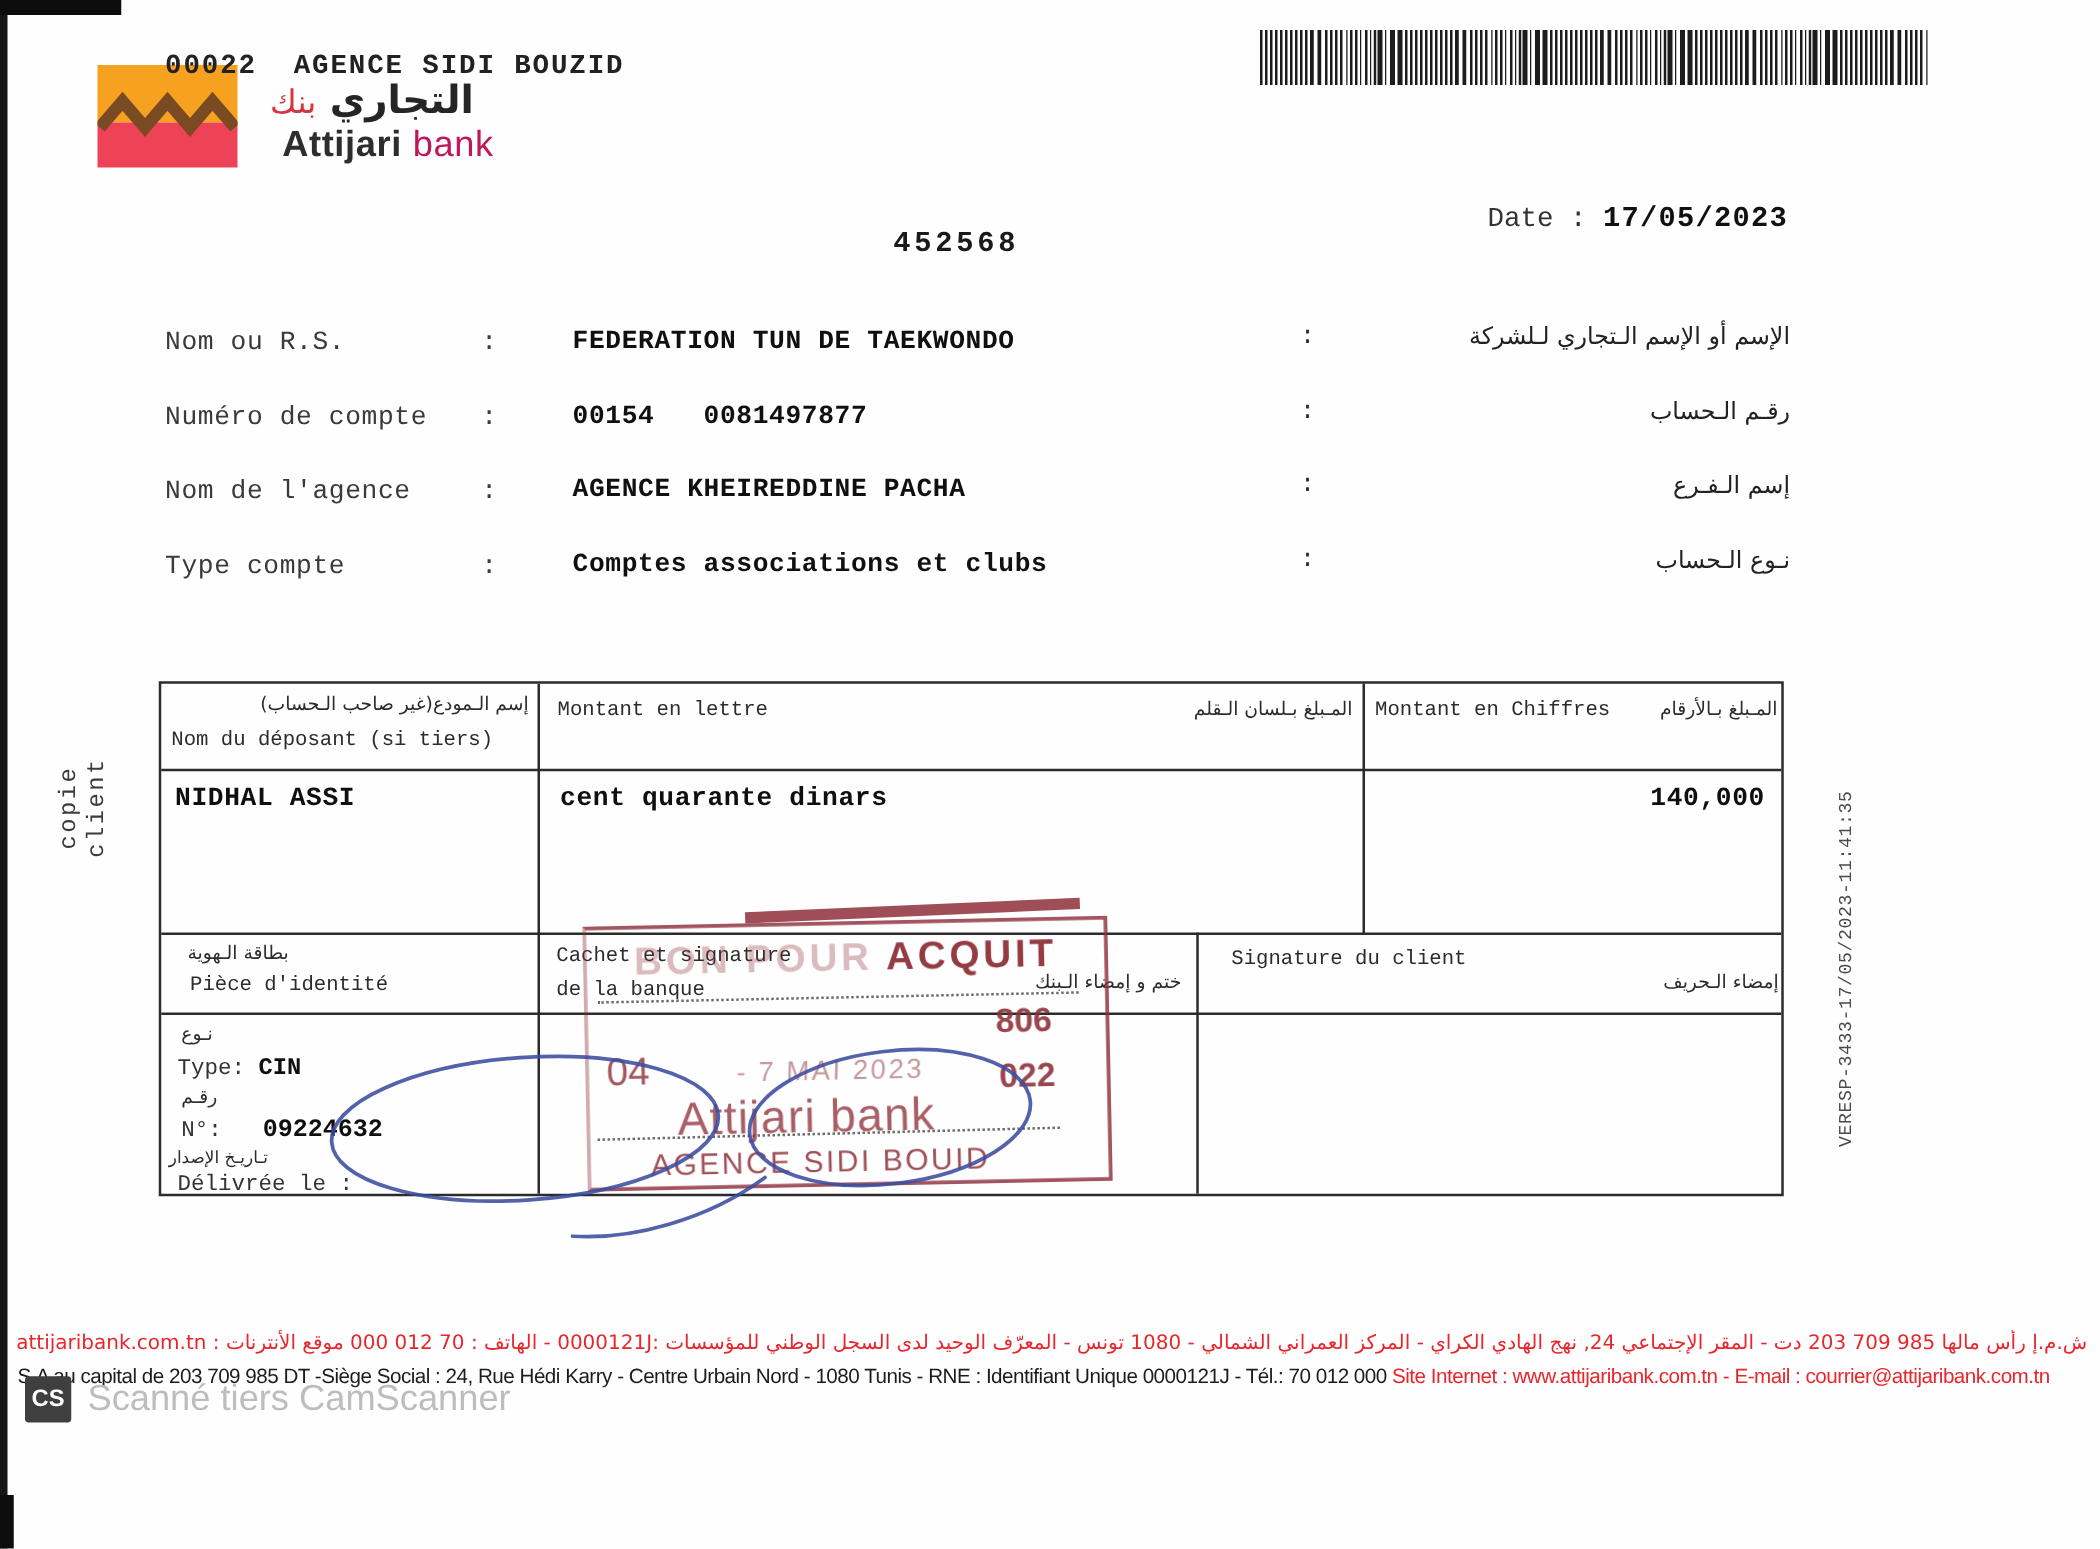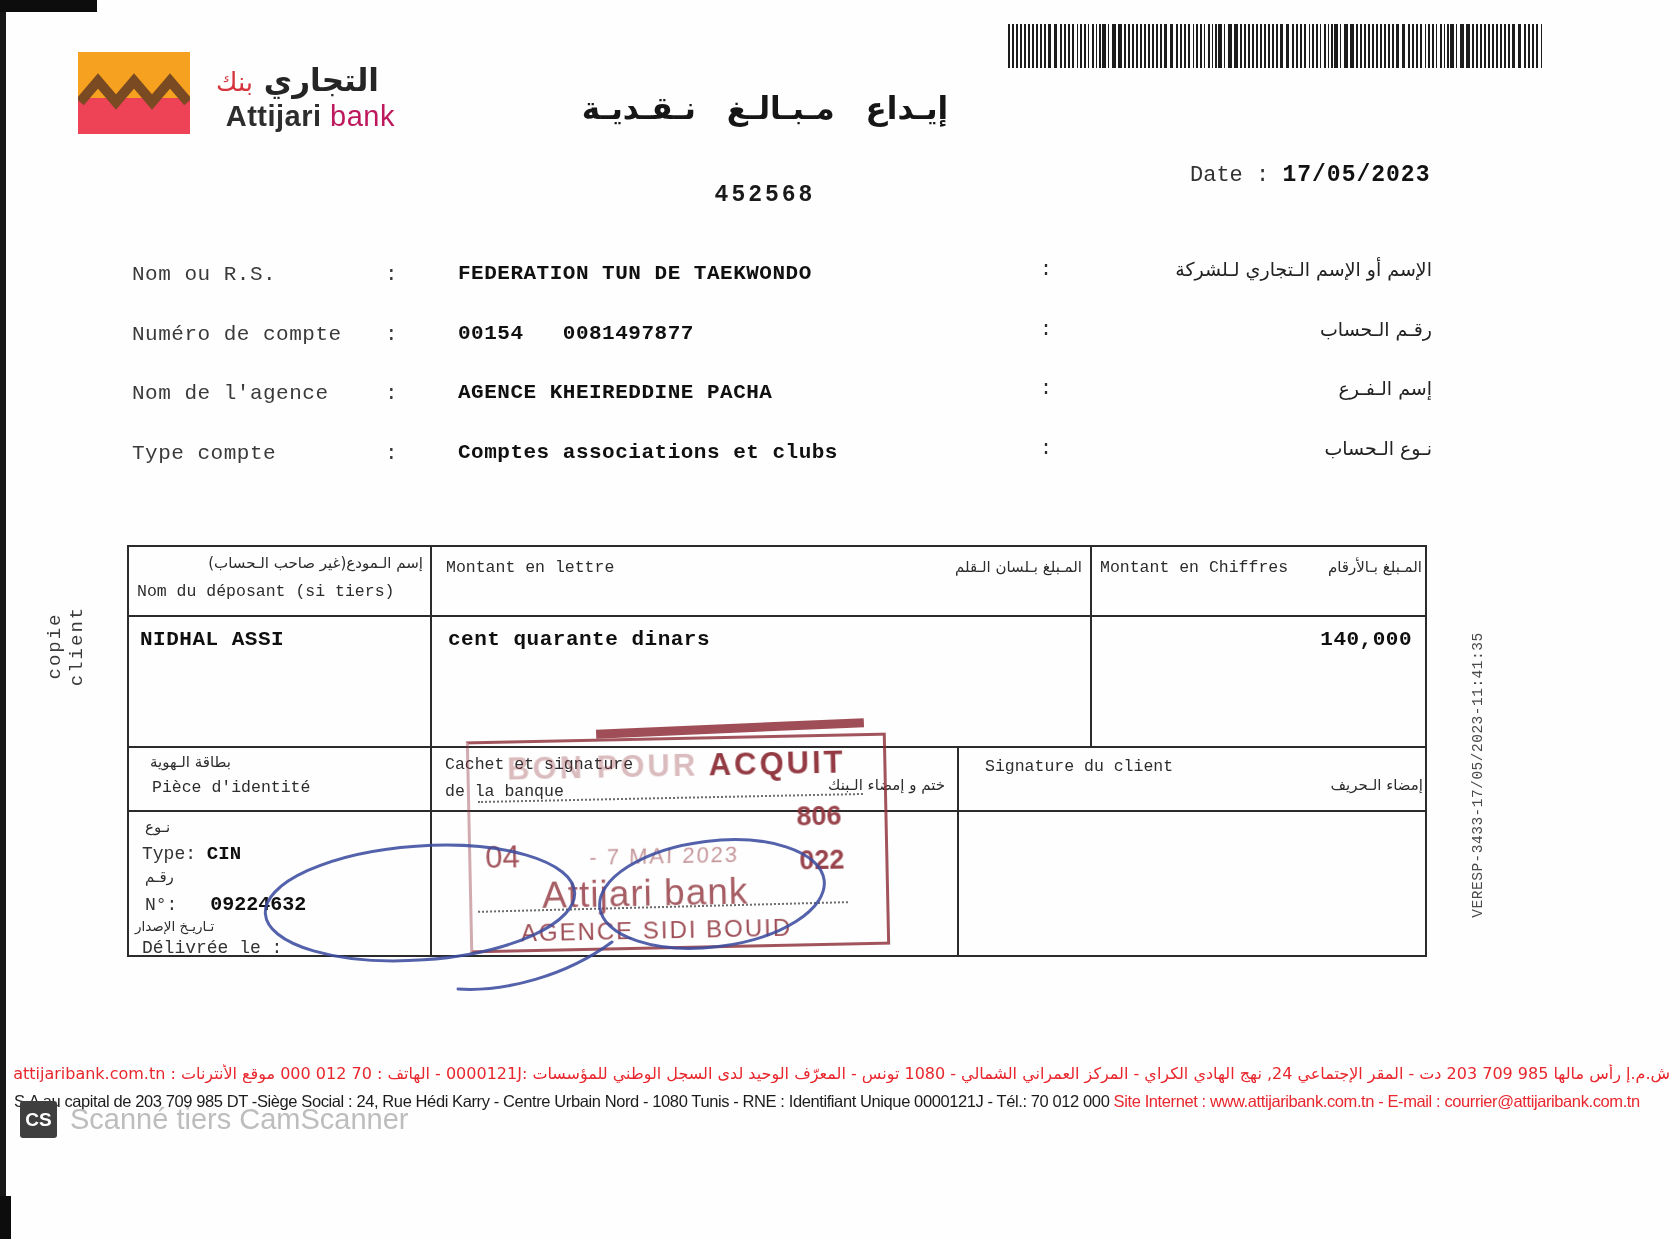--- a/index.html
+++ b/index.html
@@ -87,32 +87,32 @@
   <div class="abs edge-top"></div>
   <div class="abs edge-bottom"></div>
 
   <div class="abs logo">
     <div class="logo-top"></div>
     <div class="logo-bottom"></div>
     <svg style="position:absolute;left:0;top:0;" width="112" height="82" viewBox="0 0 112 82">
       <polyline points="2,50 20,29 38,50 56,29 74,50 92,29 110,50" fill="none" stroke="#7a4a22" stroke-width="10" stroke-linejoin="miter"></polyline>
     </svg>
   </div>
+  <div class="abs agency-line pre">00022  AGENCE SIDI BOUZID</div>
   <div class="abs logo-ar ar">
     <span>التجاري</span>
     <span class="red">بنك</span>
   </div>
   <div class="abs logo-latin sans">
     <span>Attijari</span>
     <span class="red">bank</span>
   </div>
 
   <div class="abs barcode"><span style="display:inline-block;height:100%;width:2px;background:#1c1c1c;margin-right:2px"></span><span style="display:inline-block;height:100%;width:2px;background:#1c1c1c;margin-right:2px"></span><span style="display:inline-block;height:100%;width:2px;background:#1c1c1c;margin-right:2px"></span><span style="display:inline-block;height:100%;width:2px;background:#1c1c1c;margin-right:2px"></span><span style="display:inline-block;height:100%;width:2px;background:#1c1c1c;margin-right:2px"></span><span style="display:inline-block;height:100%;width:2px;background:#1c1c1c;margin-right:2px"></span><span style="display:inline-block;height:100%;width:2px;background:#1c1c1c;margin-right:2px"></span><span style="display:inline-block;height:100%;width:2px;background:#1c1c1c;margin-right:2px"></span><span style="display:inline-block;height:100%;width:2px;background:#1c1c1c;margin-right:2px"></span><span style="display:inline-block;height:100%;width:2px;background:#1c1c1c;margin-right:2px"></span><span style="display:inline-block;height:100%;width:3px;background:#1c1c1c;margin-right:3px"></span><span style="display:inline-block;height:100%;width:3px;background:#1c1c1c;margin-right:3px"></span><span style="display:inline-block;height:100%;width:2px;background:#1c1c1c;margin-right:2px"></span><span style="display:inline-block;height:100%;width:2px;background:#1c1c1c;margin-right:2px"></span><span style="display:inline-block;height:100%;width:2px;background:#1c1c1c;margin-right:2px"></span><span style="display:inline-block;height:100%;width:2px;background:#1c1c1c;margin-right:3px"></span><span style="display:inline-block;height:100%;width:1px;background:#1c1c1c;margin-right:2px"></span><span style="display:inline-block;height:100%;width:2px;background:#1c1c1c;margin-right:2px"></span><span style="display:inline-block;height:100%;width:2px;background:#1c1c1c;margin-right:2px"></span><span style="display:inline-block;height:100%;width:1px;background:#1c1c1c;margin-right:3px"></span><span style="display:inline-block;height:100%;width:2px;background:#1c1c1c;margin-right:2px"></span><span style="display:inline-block;height:100%;width:1px;background:#1c1c1c;margin-right:2px"></span><span style="display:inline-block;height:100%;width:2px;background:#1c1c1c;margin-right:1px"></span><span style="display:inline-block;height:100%;width:4px;background:#1c1c1c;margin-right:2px"></span><span style="display:inline-block;height:100%;width:1px;background:#1c1c1c;margin-right:3px"></span><span style="display:inline-block;height:100%;width:4px;background:#1c1c1c;margin-right:2px"></span><span style="display:inline-block;height:100%;width:4px;background:#1c1c1c;margin-right:2px"></span><span style="display:inline-block;height:100%;width:2px;background:#1c1c1c;margin-right:2px"></span><span style="display:inline-block;height:100%;width:2px;background:#1c1c1c;margin-right:2px"></span><span style="display:inline-block;height:100%;width:2px;background:#1c1c1c;margin-right:2px"></span><span style="display:inline-block;height:100%;width:2px;background:#1c1c1c;margin-right:2px"></span><span style="display:inline-block;height:100%;width:2px;background:#1c1c1c;margin-right:2px"></span><span style="display:inline-block;height:100%;width:2px;background:#1c1c1c;margin-right:2px"></span><span style="display:inline-block;height:100%;width:2px;background:#1c1c1c;margin-right:2px"></span><span style="display:inline-block;height:100%;width:2px;background:#1c1c1c;margin-right:2px"></span><span style="display:inline-block;height:100%;width:2px;background:#1c1c1c;margin-right:2px"></span><span style="display:inline-block;height:100%;width:2px;background:#1c1c1c;margin-right:2px"></span><span style="display:inline-block;height:100%;width:3px;background:#1c1c1c;margin-right:3px"></span><span style="display:inline-block;height:100%;width:3px;background:#1c1c1c;margin-right:3px"></span><span style="display:inline-block;height:100%;width:2px;background:#1c1c1c;margin-right:2px"></span><span style="display:inline-block;height:100%;width:2px;background:#1c1c1c;margin-right:2px"></span><span style="display:inline-block;height:100%;width:2px;background:#1c1c1c;margin-right:2px"></span><span style="display:inline-block;height:100%;width:2px;background:#1c1c1c;margin-right:3px"></span><span style="display:inline-block;height:100%;width:1px;background:#1c1c1c;margin-right:2px"></span><span style="display:inline-block;height:100%;width:2px;background:#1c1c1c;margin-right:2px"></span><span style="display:inline-block;height:100%;width:2px;background:#1c1c1c;margin-right:2px"></span><span style="display:inline-block;height:100%;width:1px;background:#1c1c1c;margin-right:3px"></span><span style="display:inline-block;height:100%;width:2px;background:#1c1c1c;margin-right:2px"></span><span style="display:inline-block;height:100%;width:1px;background:#1c1c1c;margin-right:2px"></span><span style="display:inline-block;height:100%;width:2px;background:#1c1c1c;margin-right:1px"></span><span style="display:inline-block;height:100%;width:4px;background:#1c1c1c;margin-right:2px"></span><span style="display:inline-block;height:100%;width:1px;background:#1c1c1c;margin-right:3px"></span><span style="display:inline-block;height:100%;width:4px;background:#1c1c1c;margin-right:2px"></span><span style="display:inline-block;height:100%;width:4px;background:#1c1c1c;margin-right:2px"></span><span style="display:inline-block;height:100%;width:2px;background:#1c1c1c;margin-right:2px"></span><span style="display:inline-block;height:100%;width:2px;background:#1c1c1c;margin-right:2px"></span><span style="display:inline-block;height:100%;width:2px;background:#1c1c1c;margin-right:2px"></span><span style="display:inline-block;height:100%;width:2px;background:#1c1c1c;margin-right:2px"></span><span style="display:inline-block;height:100%;width:2px;background:#1c1c1c;margin-right:2px"></span><span style="display:inline-block;height:100%;width:2px;background:#1c1c1c;margin-right:2px"></span><span style="display:inline-block;height:100%;width:2px;background:#1c1c1c;margin-right:2px"></span><span style="display:inline-block;height:100%;width:2px;background:#1c1c1c;margin-right:2px"></span><span style="display:inline-block;height:100%;width:2px;background:#1c1c1c;margin-right:2px"></span><span style="display:inline-block;height:100%;width:2px;background:#1c1c1c;margin-right:2px"></span><span style="display:inline-block;height:100%;width:3px;background:#1c1c1c;margin-right:3px"></span><span style="display:inline-block;height:100%;width:3px;background:#1c1c1c;margin-right:3px"></span><span style="display:inline-block;height:100%;width:2px;background:#1c1c1c;margin-right:2px"></span><span style="display:inline-block;height:100%;width:2px;background:#1c1c1c;margin-right:2px"></span><span style="display:inline-block;height:100%;width:2px;background:#1c1c1c;margin-right:2px"></span><span style="display:inline-block;height:100%;width:2px;background:#1c1c1c;margin-right:3px"></span><span style="display:inline-block;height:100%;width:1px;background:#1c1c1c;margin-right:2px"></span><span style="display:inline-block;height:100%;width:2px;background:#1c1c1c;margin-right:2px"></span><span style="display:inline-block;height:100%;width:2px;background:#1c1c1c;margin-right:2px"></span><span style="display:inline-block;height:100%;width:1px;background:#1c1c1c;margin-right:3px"></span><span style="display:inline-block;height:100%;width:2px;background:#1c1c1c;margin-right:2px"></span><span style="display:inline-block;height:100%;width:1px;background:#1c1c1c;margin-right:2px"></span><span style="display:inline-block;height:100%;width:2px;background:#1c1c1c;margin-right:1px"></span><span style="display:inline-block;height:100%;width:4px;background:#1c1c1c;margin-right:2px"></span><span style="display:inline-block;height:100%;width:1px;background:#1c1c1c;margin-right:3px"></span><span style="display:inline-block;height:100%;width:4px;background:#1c1c1c;margin-right:2px"></span><span style="display:inline-block;height:100%;width:4px;background:#1c1c1c;margin-right:2px"></span><span style="display:inline-block;height:100%;width:2px;background:#1c1c1c;margin-right:2px"></span><span style="display:inline-block;height:100%;width:2px;background:#1c1c1c;margin-right:2px"></span><span style="display:inline-block;height:100%;width:2px;background:#1c1c1c;margin-right:2px"></span><span style="display:inline-block;height:100%;width:2px;background:#1c1c1c;margin-right:2px"></span><span style="display:inline-block;height:100%;width:2px;background:#1c1c1c;margin-right:2px"></span><span style="display:inline-block;height:100%;width:2px;background:#1c1c1c;margin-right:2px"></span><span style="display:inline-block;height:100%;width:2px;background:#1c1c1c;margin-right:2px"></span><span style="display:inline-block;height:100%;width:2px;background:#1c1c1c;margin-right:2px"></span><span style="display:inline-block;height:100%;width:2px;background:#1c1c1c;margin-right:2px"></span><span style="display:inline-block;height:100%;width:2px;background:#1c1c1c;margin-right:2px"></span><span style="display:inline-block;height:100%;width:3px;background:#1c1c1c;margin-right:3px"></span><span style="display:inline-block;height:100%;width:3px;background:#1c1c1c;margin-right:3px"></span><span style="display:inline-block;height:100%;width:2px;background:#1c1c1c;margin-right:2px"></span><span style="display:inline-block;height:100%;width:2px;background:#1c1c1c;margin-right:2px"></span><span style="display:inline-block;height:100%;width:2px;background:#1c1c1c;margin-right:2px"></span><span style="display:inline-block;height:100%;width:2px;background:#1c1c1c;margin-right:3px"></span><span style="display:inline-block;height:100%;width:1px;background:#1c1c1c;margin-right:2px"></span><span style="display:inline-block;height:100%;width:2px;background:#1c1c1c;margin-right:2px"></span><span style="display:inline-block;height:100%;width:2px;background:#1c1c1c;margin-right:2px"></span><span style="display:inline-block;height:100%;width:1px;background:#1c1c1c;margin-right:3px"></span><span style="display:inline-block;height:100%;width:2px;background:#1c1c1c;margin-right:2px"></span><span style="display:inline-block;height:100%;width:1px;background:#1c1c1c;margin-right:2px"></span><span style="display:inline-block;height:100%;width:2px;background:#1c1c1c;margin-right:1px"></span><span style="display:inline-block;height:100%;width:4px;background:#1c1c1c;margin-right:2px"></span><span style="display:inline-block;height:100%;width:1px;background:#1c1c1c;margin-right:3px"></span><span style="display:inline-block;height:100%;width:4px;background:#1c1c1c;margin-right:2px"></span><span style="display:inline-block;height:100%;width:4px;background:#1c1c1c;margin-right:2px"></span><span style="display:inline-block;height:100%;width:2px;background:#1c1c1c;margin-right:2px"></span><span style="display:inline-block;height:100%;width:2px;background:#1c1c1c;margin-right:2px"></span><span style="display:inline-block;height:100%;width:2px;background:#1c1c1c;margin-right:2px"></span><span style="display:inline-block;height:100%;width:2px;background:#1c1c1c;margin-right:2px"></span><span style="display:inline-block;height:100%;width:2px;background:#1c1c1c;margin-right:2px"></span><span style="display:inline-block;height:100%;width:2px;background:#1c1c1c;margin-right:2px"></span><span style="display:inline-block;height:100%;width:2px;background:#1c1c1c;margin-right:2px"></span><span style="display:inline-block;height:100%;width:2px;background:#1c1c1c;margin-right:2px"></span><span style="display:inline-block;height:100%;width:2px;background:#1c1c1c;margin-right:2px"></span><span style="display:inline-block;height:100%;width:2px;background:#1c1c1c;margin-right:2px"></span><span style="display:inline-block;height:100%;width:3px;background:#1c1c1c;margin-right:3px"></span><span style="display:inline-block;height:100%;width:3px;background:#1c1c1c;margin-right:3px"></span><span style="display:inline-block;height:100%;width:2px;background:#1c1c1c;margin-right:2px"></span><span style="display:inline-block;height:100%;width:2px;background:#1c1c1c;margin-right:2px"></span><span style="display:inline-block;height:100%;width:2px;background:#1c1c1c;margin-right:2px"></span><span style="display:inline-block;height:100%;width:2px;background:#1c1c1c;margin-right:3px"></span><span style="display:inline-block;height:100%;width:1px;background:#1c1c1c;margin-right:2px"></span></div>
 
-  <div class="abs title-ar ar">إيـداع مـبـالـغ نـقـديـة</div>
   <div class="abs doc-number">452568</div>
   <div class="abs date-line">
     <span>Date :</span>
     <span class="val">17/05/2023</span>
   </div>
 
   <div class="abs f-label" style="top:263px">Nom ou R.S.</div>
   <div class="abs f-colon" style="top:263px">:</div>
   <div class="abs f-value" style="top:262px">FEDERATION TUN DE TAEKWONDO</div>
   <div class="abs f-ar" style="top:258px">

